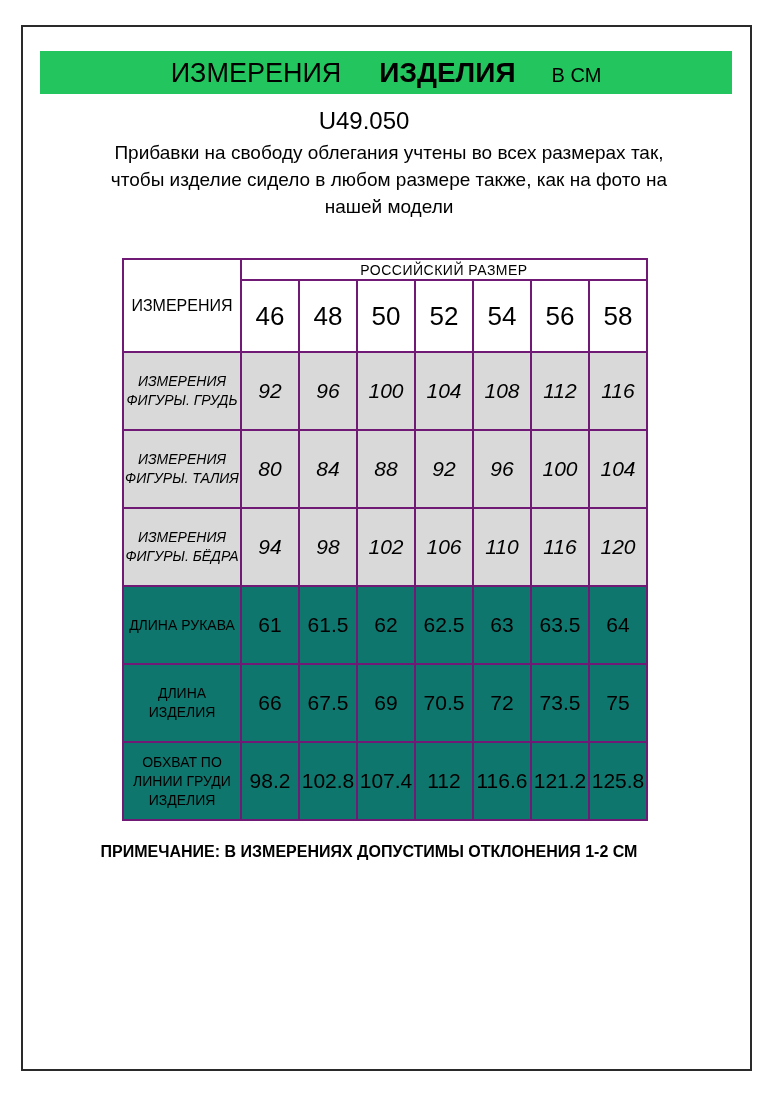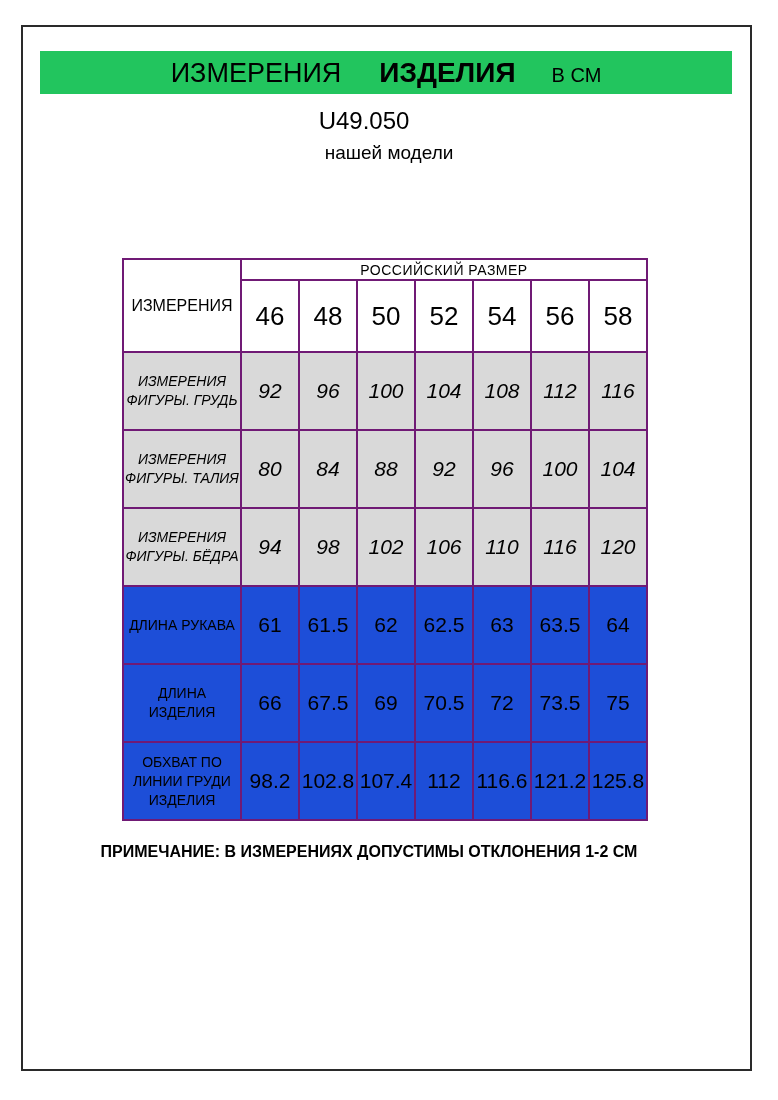--- a/index.html
+++ b/index.html
@@ -68,21 +68,21 @@
     border: 2px solid #701a75;
     text-align: center;
     vertical-align: middle;
     padding: 0;
     font-weight: normal;
   }
   .corner-cell   { font-size: 16px; background: #ffffff; }
   .group-header  { height: 19px; font-size: 14px; font-weight: bold; letter-spacing: 0.5px; }
   tr.size-row    { height: 72px; }
   .size-cell     { font-size: 26px; font-weight: bold; }
-  tr.data-row    { height: 78px; background: #1d4ed8; }
+  tr.data-row    { height: 78px; background: #0f766e; }
   tr.data-row.shaded { background: #d9d9d9; font-style: italic; }
   .label-cell    { font-size: 14px; line-height: 19px; padding: 0 2px; margin-top: 11px; }
   .value-cell    { font-size: 21px; }
   .note {
     position: absolute;
     top: 843px;
     left: 0;
     width: 738px;
     text-align: center;
     font-size: 16px;
@@ -94,20 +94,22 @@
 
 <div class="page-frame"></div>
 
 <div class="title-band">
   <span class="title-main">ИЗМЕРЕНИЯ</span><span class="title-strong">ИЗДЕЛИЯ</span><span class="title-units">В СМ</span>
 </div>
 
 <div class="product-code">U49.050</div>
 
 <div class="description">
+  <div>Прибавки на свободу облегания учтены во всех размерах так,</div>
+  <div>чтобы изделие сидело в любом размере также, как на фото на</div>
   <div>нашей модели</div>
 </div>
 
 <table class="size-table">
   <colgroup>
     <col style="width:118px">
     <col>
       <col>
       <col>
       <col>

